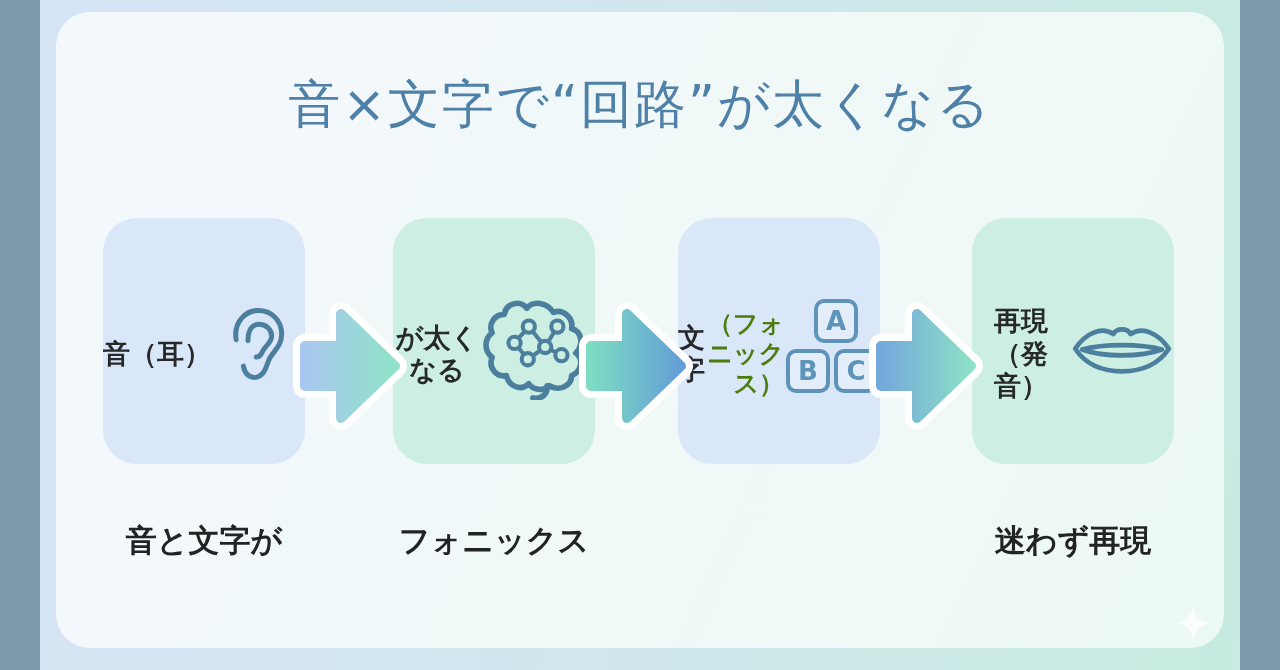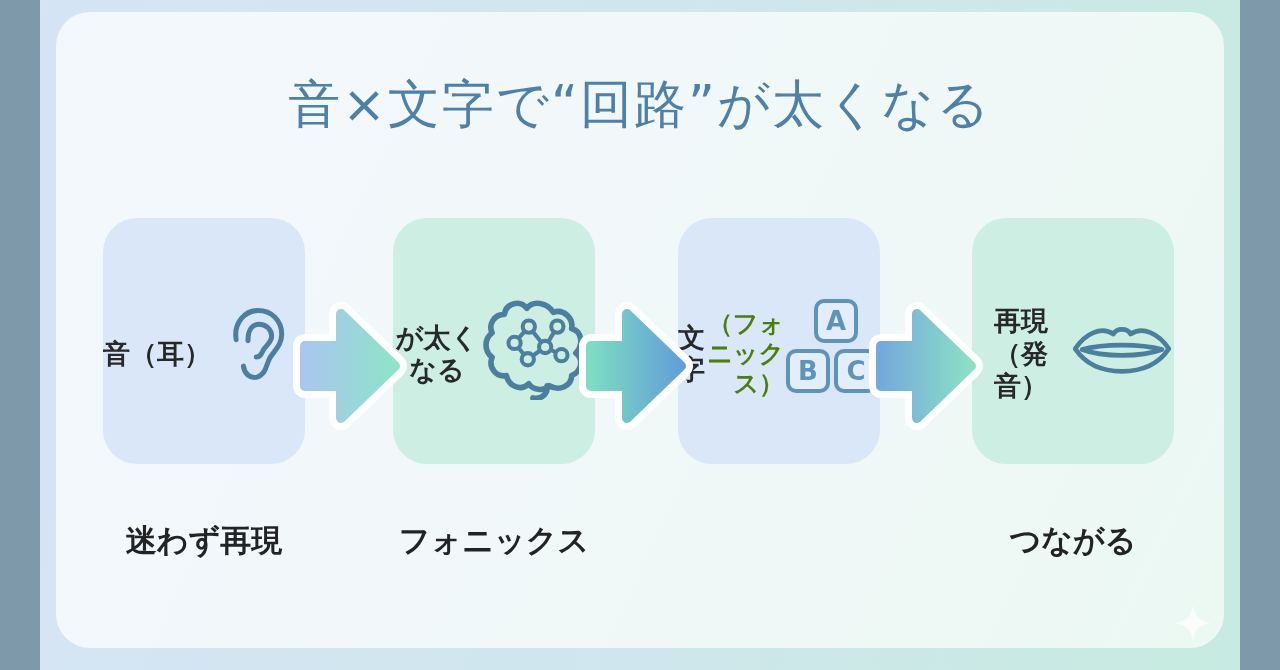--- a/index.html
+++ b/index.html
@@ -155,22 +155,22 @@
       <defs>
         <linearGradient id="ag3" x1="0" y1="0" x2="1" y2="0">
           <stop offset="0" stop-color="#74a9dc"></stop>
             <stop offset="1" stop-color="#8ce0c6"></stop>
         </linearGradient>
       </defs>
       <path class="halo" d="M6,40 H42 V8 L96,60 L42,112 V80 H6 Z"></path>
       <path d="M6,40 H42 V8 L96,60 L42,112 V80 H6 Z" fill="url(#ag3)" stroke="url(#ag3)" stroke-width="10" stroke-linejoin="round"></path>
     </svg>
 
-    <div class="caption cap1">迷わず再現</div>
+    <div class="caption cap1">音と文字が</div>
     <div class="caption cap2">フォニックス</div>
-    <div class="caption cap4">つながる</div>
+    <div class="caption cap4">迷わず再現</div>
 
     <svg class="sparkle" viewBox="0 0 36 36">
       <path d="M18,0 C20,12 24,16 36,18 C24,20 20,24 18,36 C16,24 12,20 0,18 C12,16 16,12 18,0 Z" fill="#ffffff"></path>
     </svg>
 
   </div>
 </div>
 
 </body></html>

